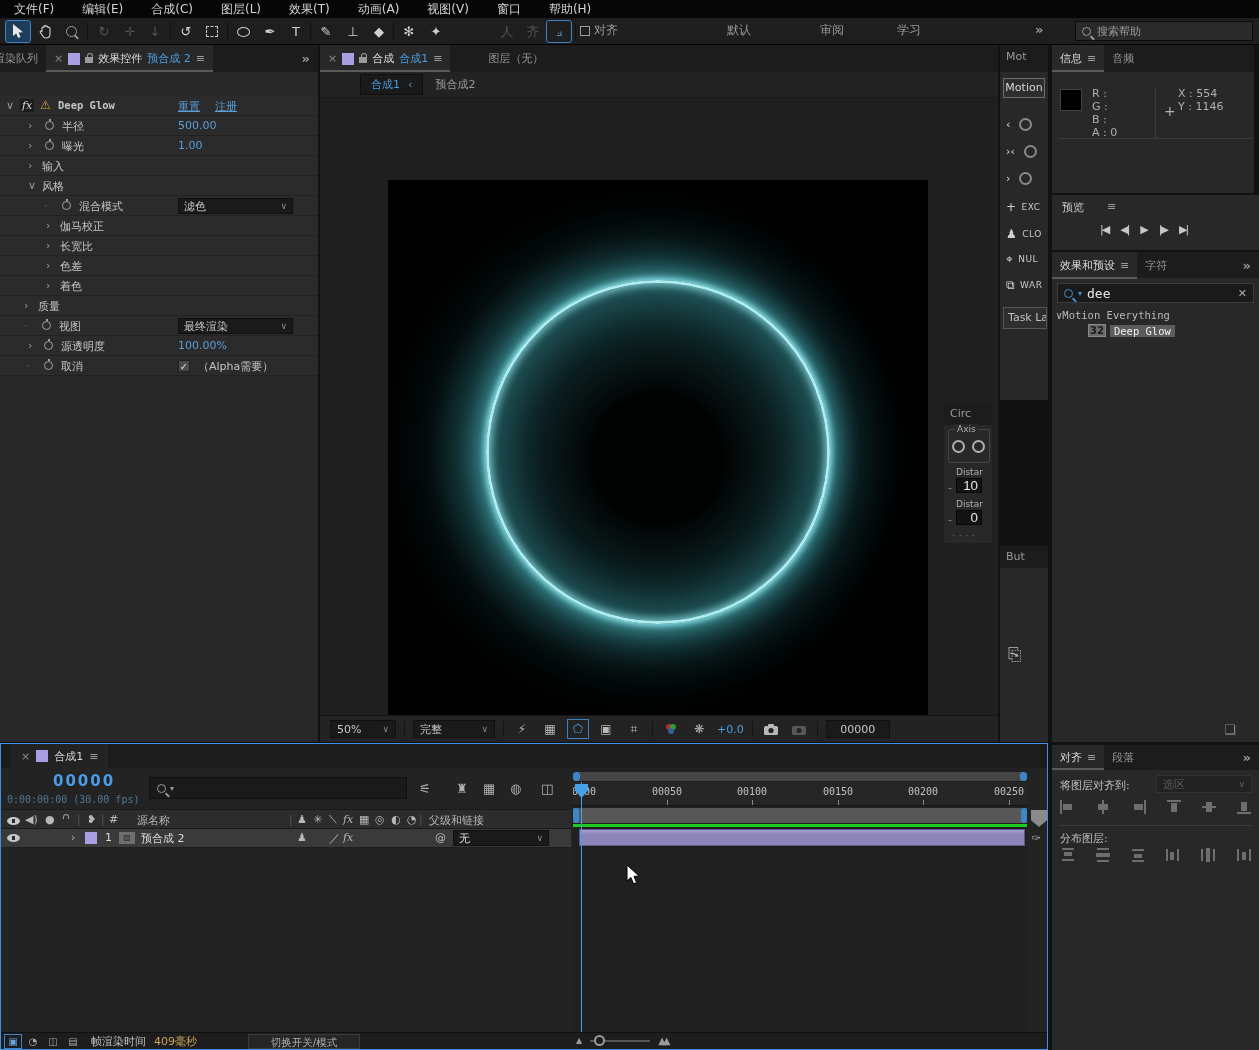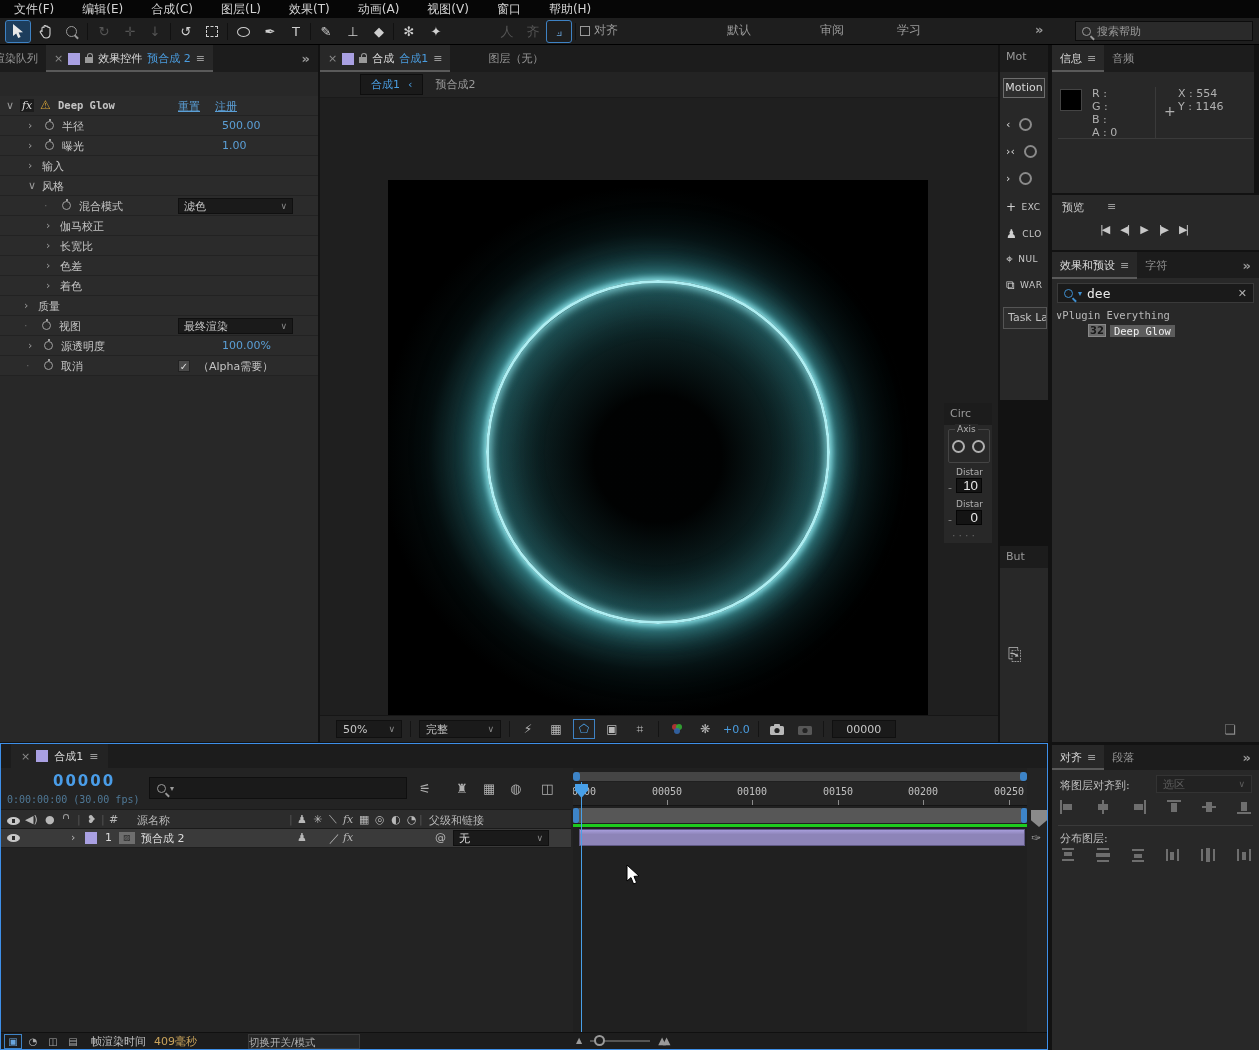--- a/index.html
+++ b/index.html
@@ -33,21 +33,21 @@
   .lock { width:8px; height:6px; background:#9a9a9a; position:relative; margin-top:3px; flex:none; }
   .lock::before { content:''; position:absolute; top:-4px; left:2px; width:4px; height:4px; border:1.5px solid #9a9a9a; border-bottom:none; border-radius:3px 3px 0 0; }
   .hamb { color:#9a9a9a; letter-spacing:0; font-size:11px; }
   .chev2 { color:#9a9a9a; font-size:13px; font-weight:bold; }
   .bluetxt { color:#4a9de0; }
   .close-x { color:#8a8a8a; font-size:11px; }
 
   
   .ec-row { position:absolute; left:0; width:318px; height:20px; border-bottom:1px solid #222; background:#2b2b2b; }
   .ec-row .lbl { position:absolute; top:3px; color:#c4c4c4; }
-  .ec-row .val { position:absolute; left:178px; top:3px; color:#5b9fd6;margin-left:44px; }
+  .ec-row .val { position:absolute; left:178px; top:3px; color:#5b9fd6; }
   .chv { position:absolute; top:3px; color:#9a9a9a; font-size:11px; }
   .sw { position:absolute; top:5px; width:9px; height:9px; border:1px solid #a0a0a0; border-radius:50%; }
   .sw::before { content:''; position:absolute; left:3px; top:-3px; width:2px; height:2px; background:#a0a0a0; }
   .dd { position:absolute; left:178px; top:2px; width:115px; height:16px; background:#1a1a1a; border:1px solid #101010; color:#c8c8c8; display:flex; align-items:center; justify-content:space-between; padding:0 5px; }
   .dd .arr { color:#8a8a8a; font-size:9px; }
   .cbx { position:absolute; left:178px; top:4px; width:12px; height:12px; background:#4a4a4a; border:1px solid #222; color:#ddd; font-size:10px; line-height:11px; text-align:center; }
 
   
   #flowbar { position:absolute; left:0; top:27px; right:0; height:26px; background:#232323; border-bottom:1px solid #1a1a1a; display:flex; align-items:center; padding-left:40px; gap:2px; }
   .flowtab { background:#1a1a1a; border:1px solid #0e0e0e; color:#4a9de0; padding:2px 10px; display:flex; gap:8px; align-items:center; }
@@ -55,21 +55,21 @@
   .flowtab2 { color:#9a9a9a; padding:2px 10px; }
   #canvas-area { position:absolute; left:0; top:53px; right:0; bottom:27px; background:#1f1f1f; }
   #comp-frame { position:absolute; left:68px; top:82px; width:540px; height:540px; background:#000; overflow:hidden; }
   #ambient { position:absolute; left:-80px; top:-80px; right:-80px; bottom:-80px;
     background:radial-gradient(circle 350px at 338px 352px, rgba(70,180,185,0.22) 30%, rgba(60,160,165,0.30) 49%, rgba(30,80,85,0.14) 62%, rgba(0,0,0,0) 76%); }
   #glow-ring { position:absolute; left:98px; top:100px; width:344px; height:344px; border-radius:50%;
     border:3px solid #aeeef2;
     box-shadow:0 0 6px 2px rgba(150,235,240,.95), 0 0 22px 6px rgba(90,205,215,.6), 0 0 55px 18px rgba(60,170,180,.35),
       inset 0 0 8px 2px rgba(150,235,240,.8), inset 0 0 40px 12px rgba(70,180,190,.3);
     background:radial-gradient(circle at 50% 52%, rgba(0,0,0,.95) 0 26%, rgba(20,55,60,.25) 60%, rgba(60,170,180,.28) 98%); }
-  #comp-bottom { position:absolute; left:0; bottom:0; right:0; height:27px; background:#232323; border-top:1px solid #161616; display:flex; align-items:center; gap:8px; padding:0 16px; }
+  #comp-bottom { position:absolute; left:0; bottom:0; right:0; height:27px; background:#232323; border-top:1px solid #161616; display:flex; align-items:center; gap:8px; padding:0 10px; }
   .cb-dd { height:18px; background:#1a1a1a; border:1px solid #101010; display:flex; align-items:center; justify-content:space-between; padding:0 6px; color:#c8c8c8; }
   .cb-icon { width:20px; height:18px; display:flex; align-items:center; justify-content:center; color:#b8b8b8; font-size:12px; }
   .vdiv { width:1px; height:16px; background:#141414; }
 
   
   .mini-tab { position:absolute; left:6px; top:5px; color:#9a9a9a; white-space:nowrap; overflow:hidden; }
   .boxed { background:#2e2e2e; border:1px solid #6e6e6e; color:#d8d8d8; text-align:center; }
   .anchor-row { position:absolute; left:6px; display:flex; align-items:center; gap:9px; color:#d8d8d8; }
   .ring-o { width:13px; height:13px; border:2px solid #8a8a8a; border-radius:50%; }
   .m-item { position:absolute; left:6px; display:flex; align-items:center; gap:5px; color:#c8c8c8; font-size:9px; letter-spacing:.5px; }
@@ -108,21 +108,21 @@
   .rtick { position:absolute; top:18px; width:1px; height:5px; background:#8a8a8a; }
   .workarea { position:absolute; left:0; top:40px; width:454px; height:15px; background:#3c3c3c; }
   .wa-bar { position:absolute; left:6px; right:6px; top:0; height:15px; background:#575757; }
   .wa-cap { position:absolute; top:0; width:6px; height:15px; background:#3d84c8; border-radius:2px; }
   .greenline { position:absolute; left:0; top:56px; width:454px; height:3px; background:#1ecb1e; }
   .layerbar { position:absolute; left:6px; top:61px; width:446px; height:17px; background:linear-gradient(#a79ddb,#8d84b8 30%,#8d84b8); border:1px solid #5f5884; }
   .playhead-line { position:absolute; left:8px; top:14px; width:1px; height:252px; background:#48a0e8; }
   .playhead-head { position:absolute; left:2px; top:16px; width:13px; height:14px; background:#48a0e8; clip-path:polygon(0 0,100% 0,100% 45%,50% 100%,0 45%); }
   #tl-bottom { position:absolute; left:0; bottom:0; width:100%; height:17px; background:#1d1d1d; border-top:1px solid #101010; display:flex; align-items:center; }
   .blicon { width:16px; height:13px; display:flex; align-items:center; justify-content:center; color:#a8a8a8; font-size:10px; margin-left:4px; }
-  .toggle-btn { position:absolute; left:247px; top:1px; width:112px; height:15px; background:#262626; border:1px solid #3a3a3a; color:#b0b0b0; text-align:left; line-height:14px; font-size:10.5px; }
+  .toggle-btn { position:absolute; left:247px; top:1px; width:112px; height:15px; background:#262626; border:1px solid #3a3a3a; color:#b0b0b0; text-align:center; line-height:14px; font-size:10.5px; }
   .zslider { position:absolute; left:575px; top:2px; display:flex; align-items:center; gap:8px; color:#9a9a9a; }
   .ztrack { width:60px; height:2px; background:#555; position:relative; }
   .zknob { position:absolute; left:4px; top:-5px; width:11px; height:11px; border:2px solid #9a9a9a; border-radius:50%; background:#1d1d1d; }
 
   .marker-bin { position:absolute; left:1030px; top:66px; width:16px; height:17px; background:#8a8a8a; clip-path:polygon(0 0,100% 0,100% 60%,50% 100%,0 60%); }
   .comp-btn-ic { position:absolute; left:1030px; top:87px; color:#9a9a9a; font-size:12px; }
 
   
   #cursor { position:absolute; left:626px; top:864px; z-index:99; }
 </style>
@@ -472,21 +472,21 @@
         </div>
       <span class="chev2" style="margin-left:auto;padding-right:8px">»</span>
     </div>
     <div id="fxp-search">
       <span class="mag blue"></span>
       <span style="color:#3f8fd0;font-size:8px">▾</span>
       <input value="dee" style="">
       <span style="margin-left:auto;color:#b0b0b0">✕</span>
     </div>
     <div class="abs" style="left:4px;top:57px;color:#b8b8b8;font-family:'DejaVu Sans Mono',monospace;font-size:10.5px">
-      <span>∨</span><span>Plugin Everything</span>
+      <span>∨</span><span>Motion Everything</span>
     </div>
     <div class="abs" style="left:36px;top:72px;display:flex;align-items:center;gap:4px">
       <span class="badge32">32</span>
       <span style="background:#5c5c5c;color:#f0f0f0;padding:0 4px;font-family:'DejaVu Sans Mono',monospace;font-size:10.5px">Deep Glow</span>
     </div>
     <span class="abs" style="left:172px;top:470px;color:#8a8a8a;font-size:13px">❏</span>
   </div>
 
   <div id="timeline" class="abs">
     <div id="tl-tabbar">

